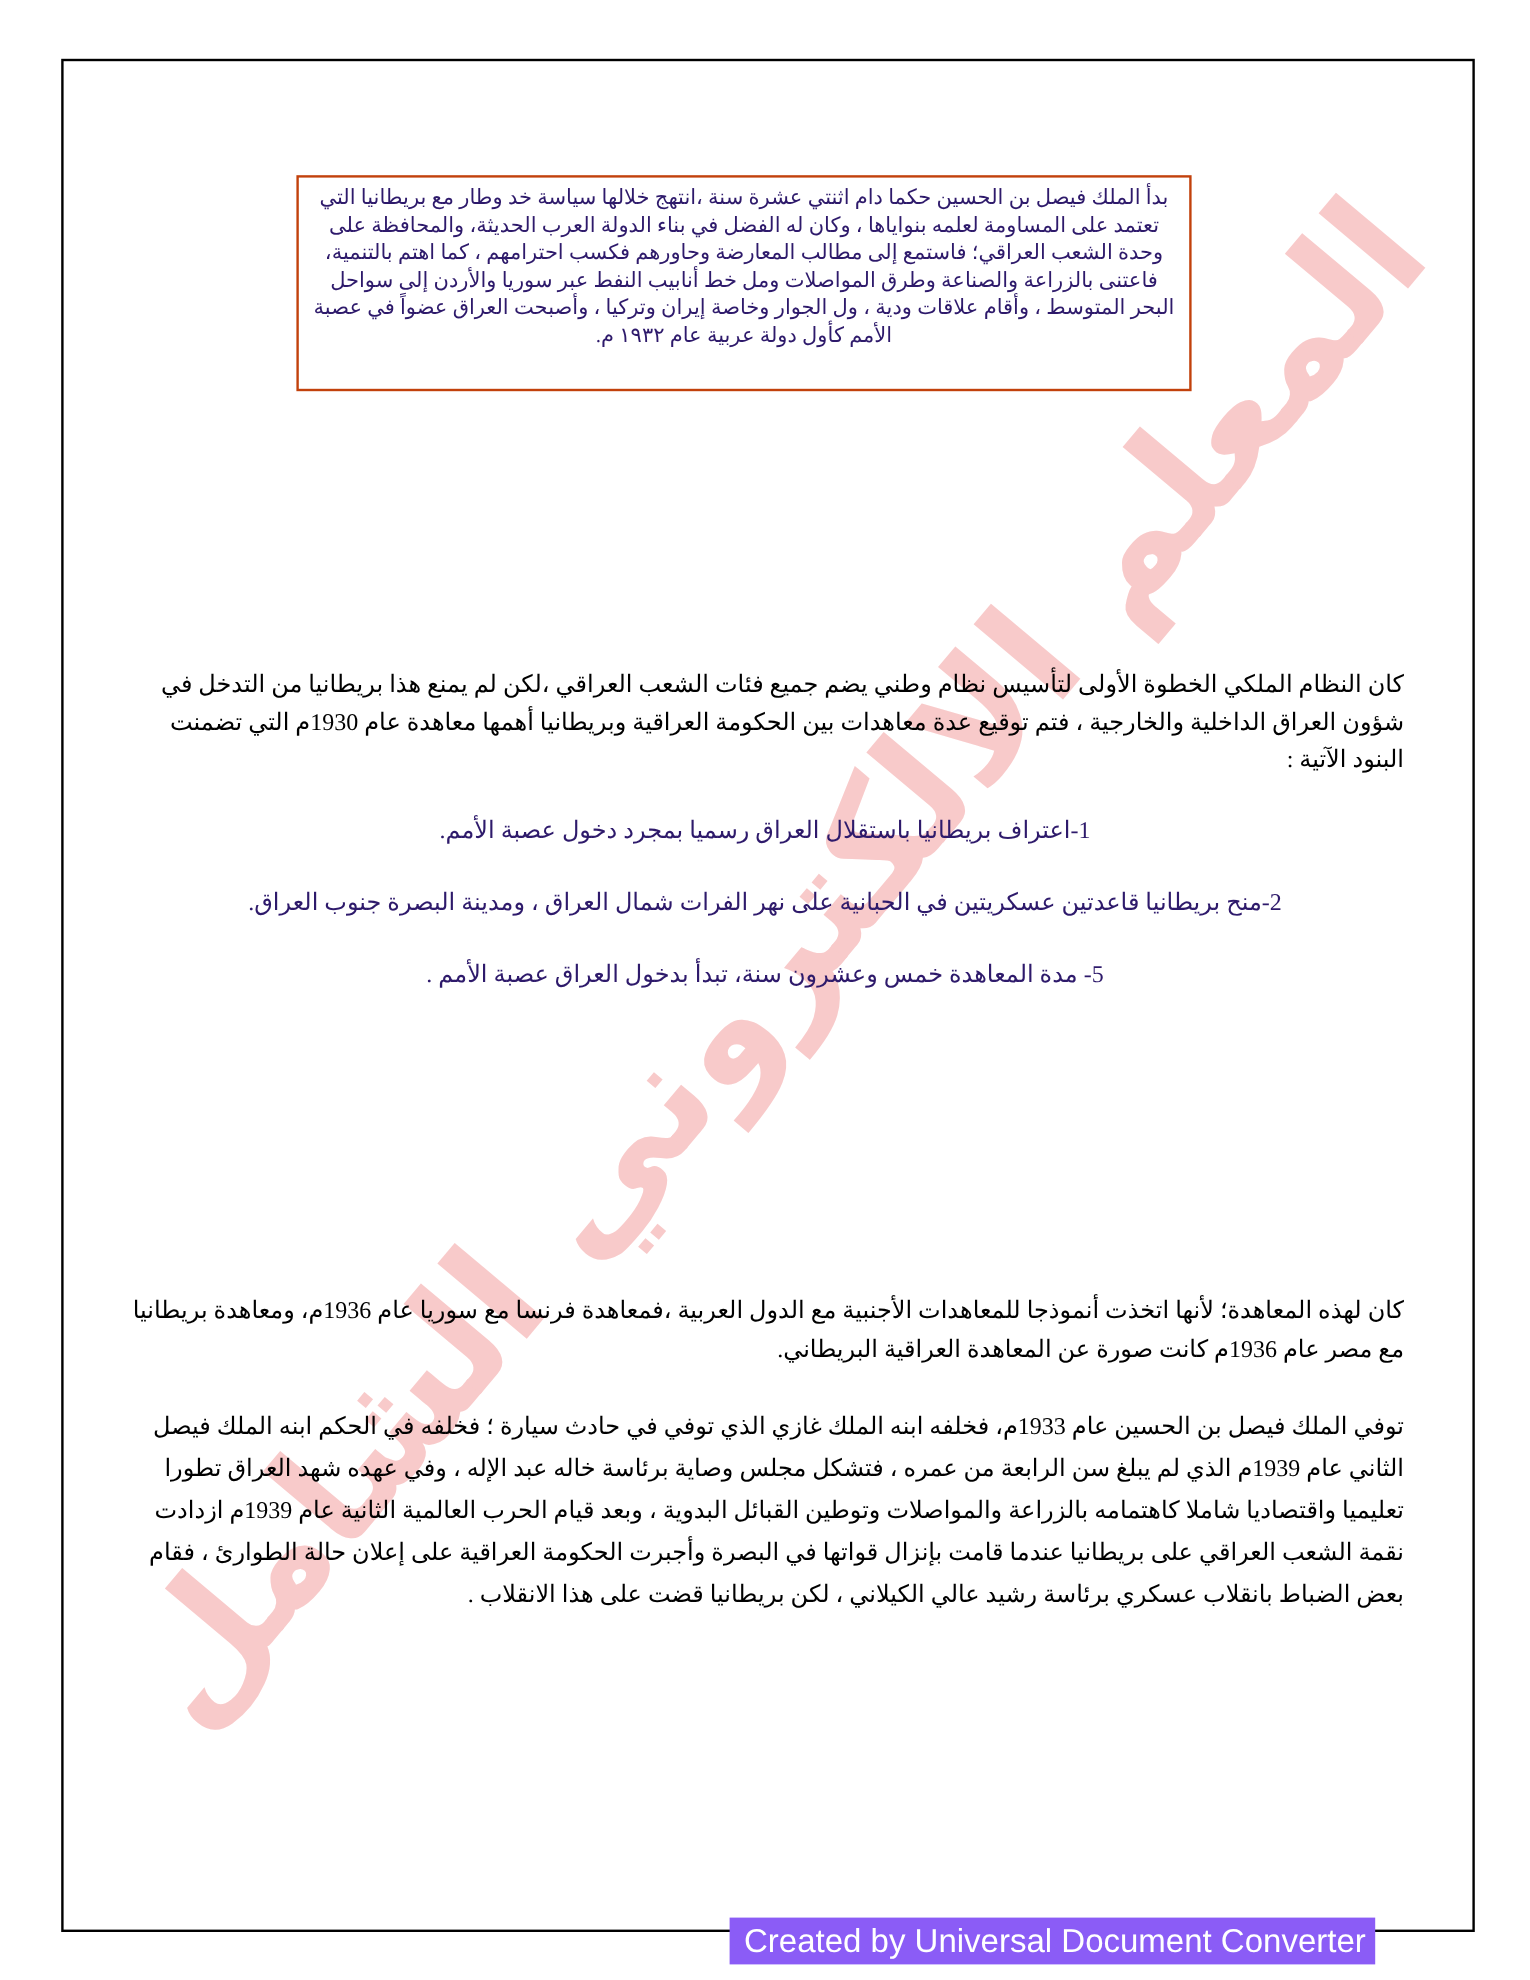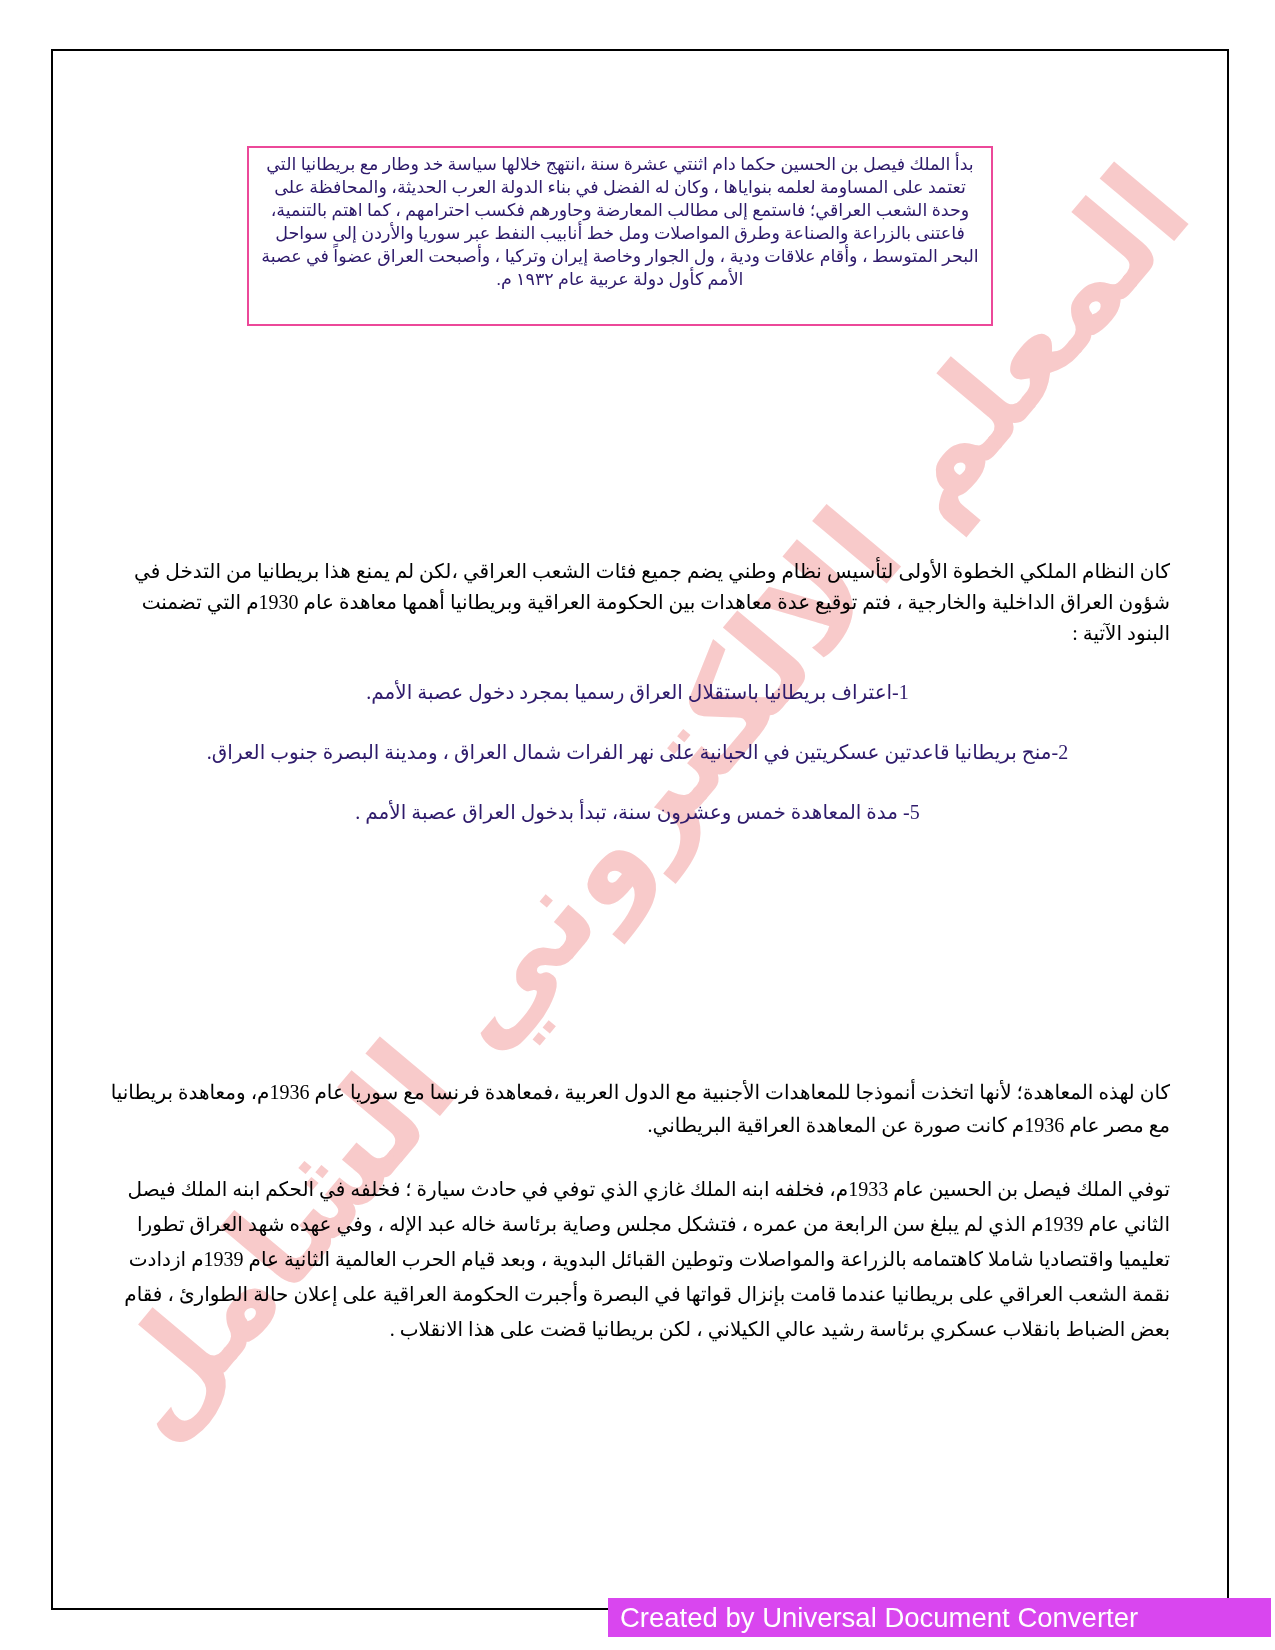--- a/index.html
+++ b/index.html
@@ -15,39 +15,39 @@
   .watermark{
     position:absolute;left:-120px;top:710px;width:1560px;
     transform:rotate(-50deg);transform-origin:center;
     font-size:128px;font-weight:bold;white-space:nowrap;
     color:#f8caca;text-align:center;direction:rtl;z-index:0;
     font-family:"DejaVu Sans",sans-serif;letter-spacing:2px;
     user-select:none;
   }
   .intro-box{
     position:absolute;left:247px;top:146px;width:746px;min-height:180px;
-    border:2px solid #ec4899;box-sizing:border-box;z-index:2;
+    border:2px solid #c2410c;box-sizing:border-box;z-index:2;
     padding:5px 8px;direction:rtl;text-align:center;
     font-size:17.5px;line-height:23px;color:#2e1a6b;
   }
   .para{
     position:absolute;left:105px;width:1065px;z-index:2;
     direction:rtl;text-align:right;font-size:20px;line-height:31px;color:#000;
   }
   .para-monarchy{top:556px;}
   .treaty-list{
     position:absolute;left:105px;top:680px;width:1065px;z-index:2;
     direction:rtl;text-align:center;color:#2e1a6b;font-size:20px;
   }
   .treaty-item{margin-bottom:36px;line-height:24px;}
   .para-model{top:1076px;line-height:33px;font-family:Liberation Serif, serif;}
   .para-succession{top:1172px;line-height:35px;}
   .footer-bar{
-    position:absolute;left:608px;top:1598px;width:663px;height:39px;
-    background:#d946ef;z-index:3;display:flex;align-items:center;
+    position:absolute;left:608px;top:1598px;width:538px;height:39px;
+    background:#8b5cf6;z-index:3;display:flex;align-items:center;
     font-family:"Liberation Sans","DejaVu Sans",sans-serif;
     font-size:27.5px;color:#ffffff;padding-left:12px;box-sizing:border-box;
     white-space:nowrap;
   }
 </style>
 </head>
 <body>
 
 <div class="page">
 

